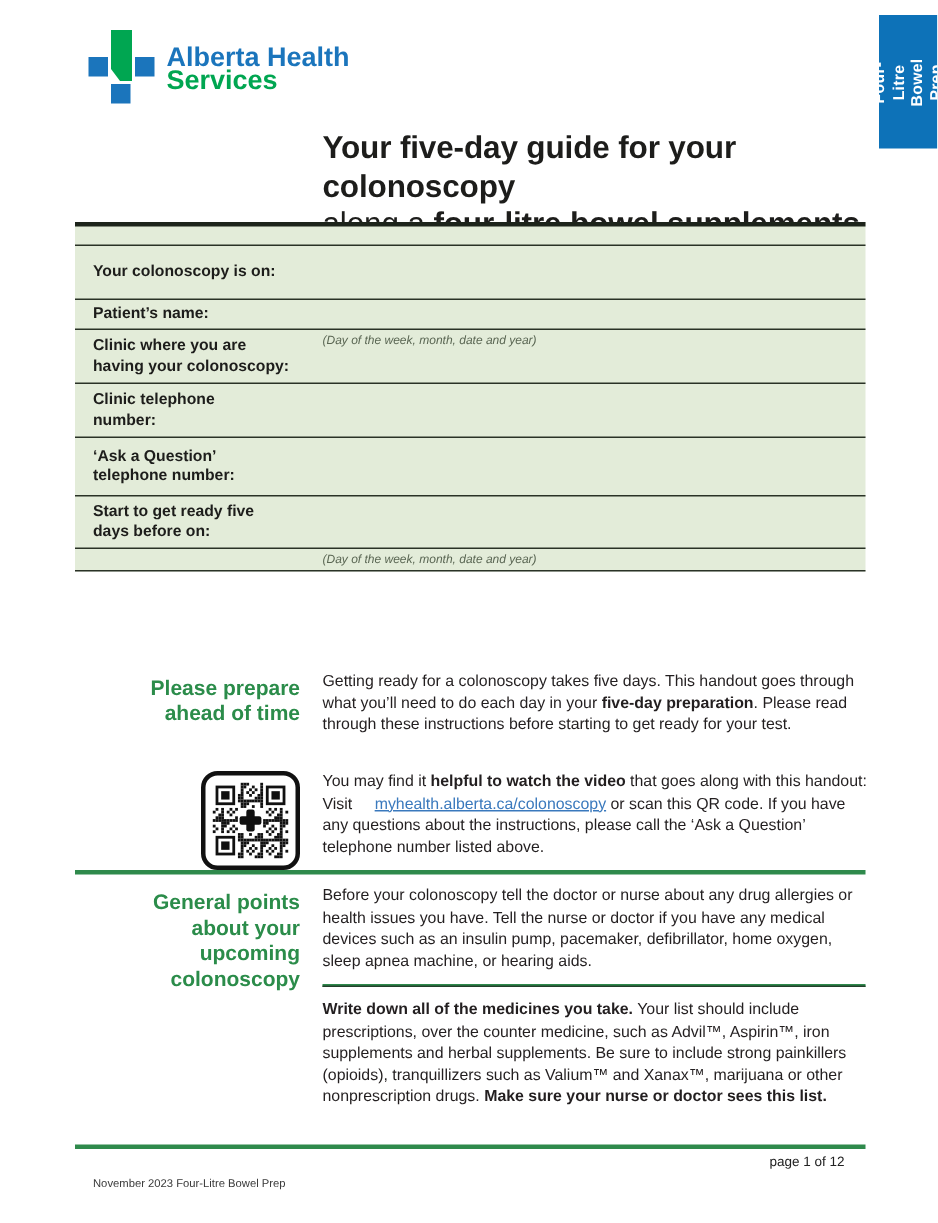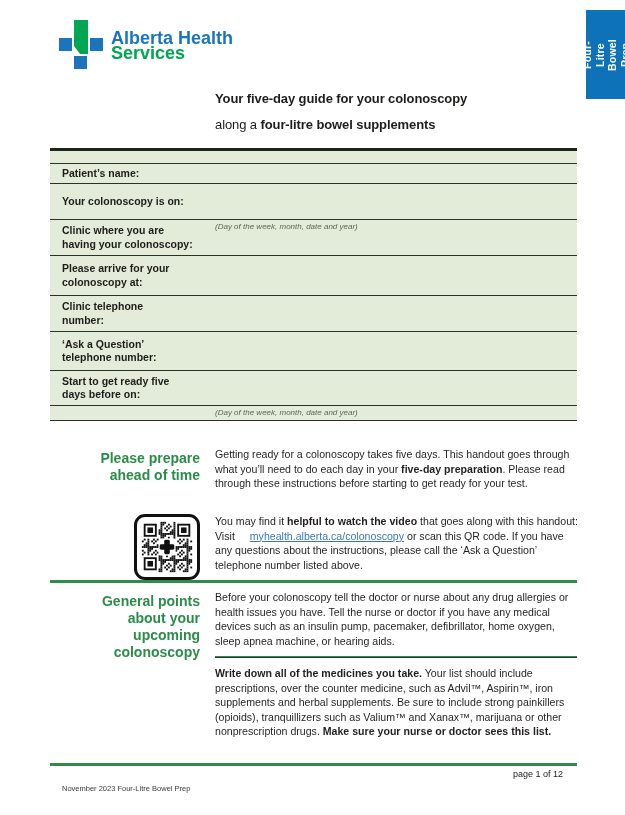--- a/index.html
+++ b/index.html
@@ -29,21 +29,21 @@
   .brand { position:absolute; left:111px; top:31px; font-weight:bold; font-size:18px; line-height:15px; }
   .brand .l1 { color:var(--brand-blue,#1b75bc); }
   .brand .l2 { color:var(--brand-green,#00a651); }
   .program {
     position:absolute; left:215px; top:37px; font-weight:bold; font-size:8px;
     line-height:14px; white-space:pre-line; color:#1d1d1b;
   }
   
   .title {
     position:absolute; left:215px; top:86px; width:372px;
-    font-size:13px; line-height:25.5px; white-space:pre-line; color:#1d1d1b;
+    font-size:21px; line-height:25.5px; white-space:pre-line; color:#1d1d1b;
     font-weight:400; letter-spacing:-0.1px;
   }
   .title .b { font-weight:bold; }
   
   .form-table {
     position:absolute; left:50px; top:148px; width:527px;
     background:var(--table-bg,#e3ecd9);
     border-top:3px solid #1d241b; border-bottom:1.5px solid #2a3226;
   }
   .form-row { position:relative; border-bottom:1.5px solid #2a3226;
@@ -108,34 +108,30 @@
   <div class="brand">
     <div class="l1">Alberta Health</div>
     <div class="l2">Services</div>
   </div>
 
   <h1 class="title"><span class="b">Your five-day guide for your colonoscopy
 </span><span>along a </span><span class="b">four-litre bowel supplements</span></h1>
 
   <div class="form-table">
     <div class="form-row h13"></div>
+    <div class="form-row h36">
+      <div class="form-label">Your colonoscopy is on:</div>
+    </div>
     <div class="form-row h20">
       <div class="form-label">Patient’s name:</div>
-    </div>
-    <div class="form-row h36">
-      <div class="form-label">Your colonoscopy is on:</div>
     </div>
     <div class="form-row h36">
       <span class="field-hint">(Day of the week, month, date and year)</span>
       <div class="form-label">Clinic where you are
 having your colonoscopy:</div>
-    </div>
-    <div class="form-row h40">
-      <div class="form-label">Please arrive for your
-colonoscopy at:</div>
     </div>
     <div class="form-row h36">
       <div class="form-label">Clinic telephone
 number:</div>
     </div>
     <div class="form-row h39">
       <div class="form-label">‘Ask a Question’
 telephone number:</div>
     </div>
     <div class="form-row h35">

